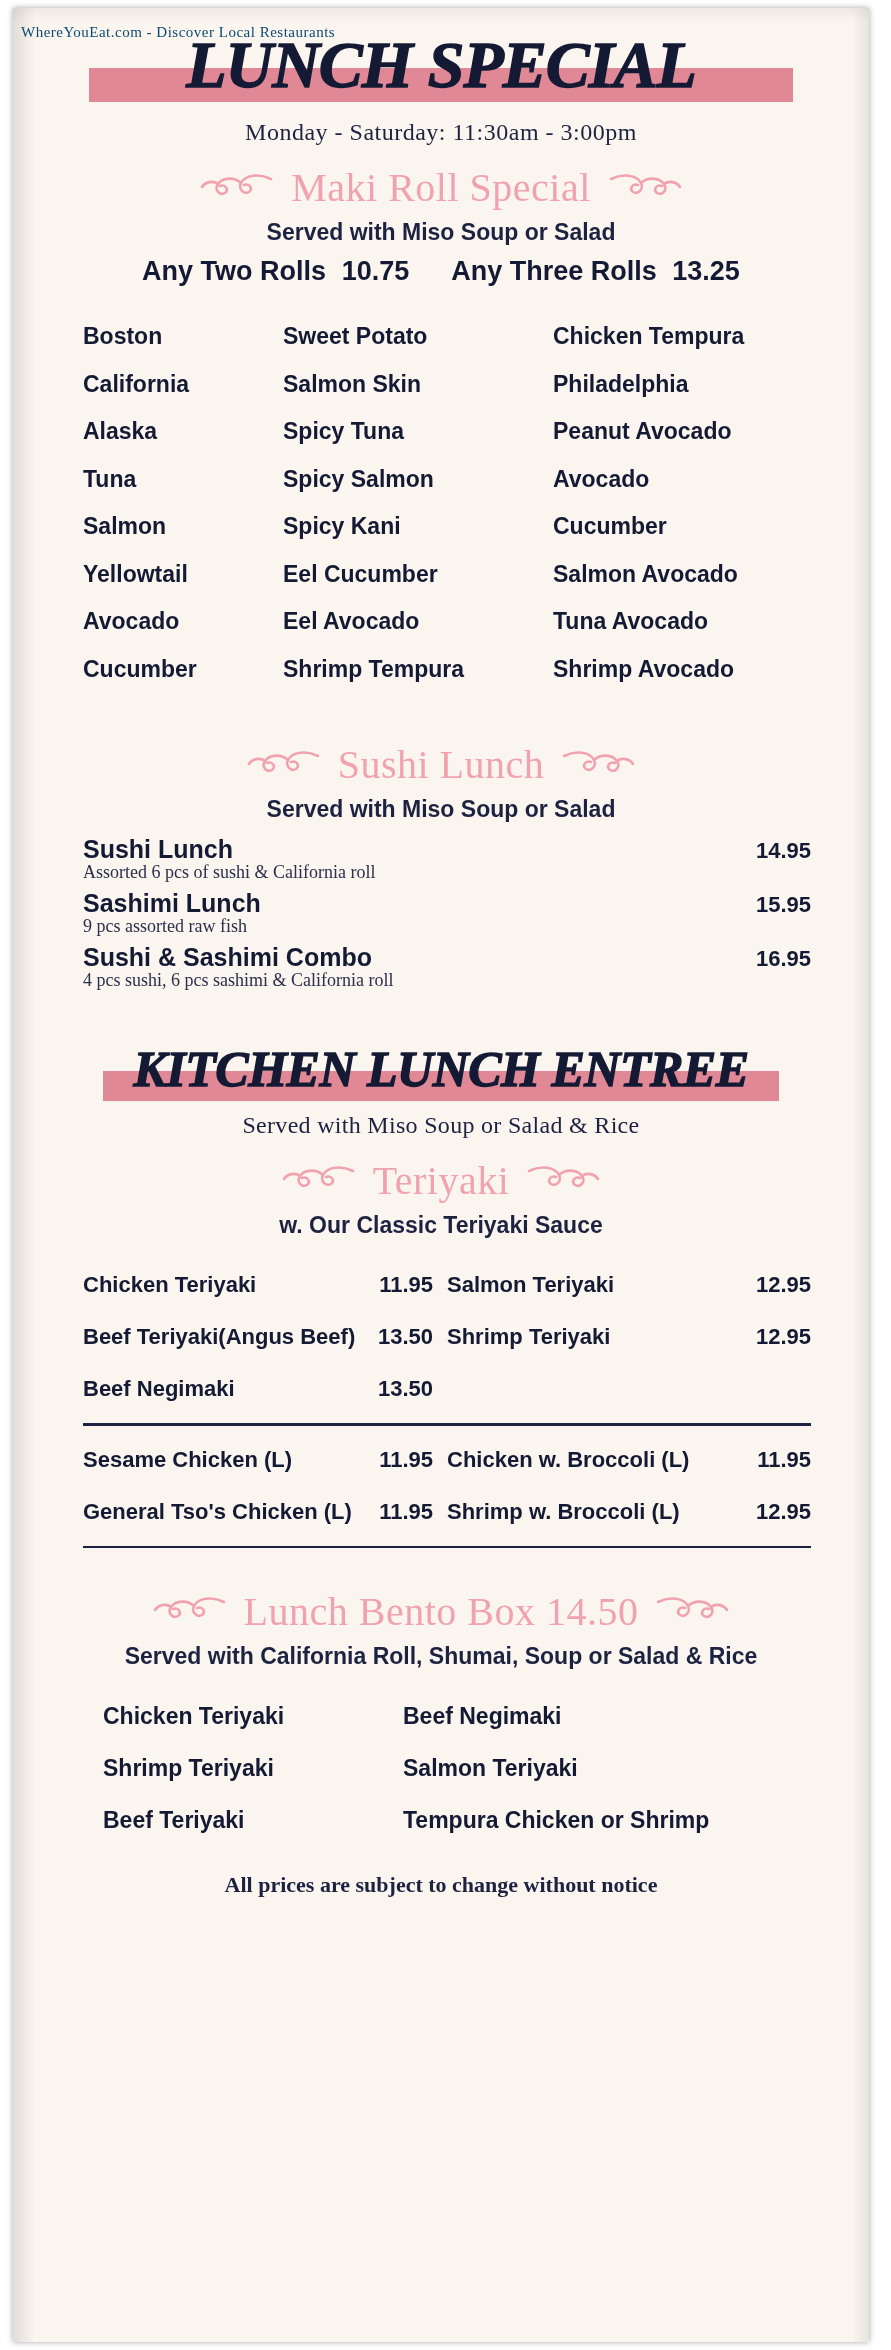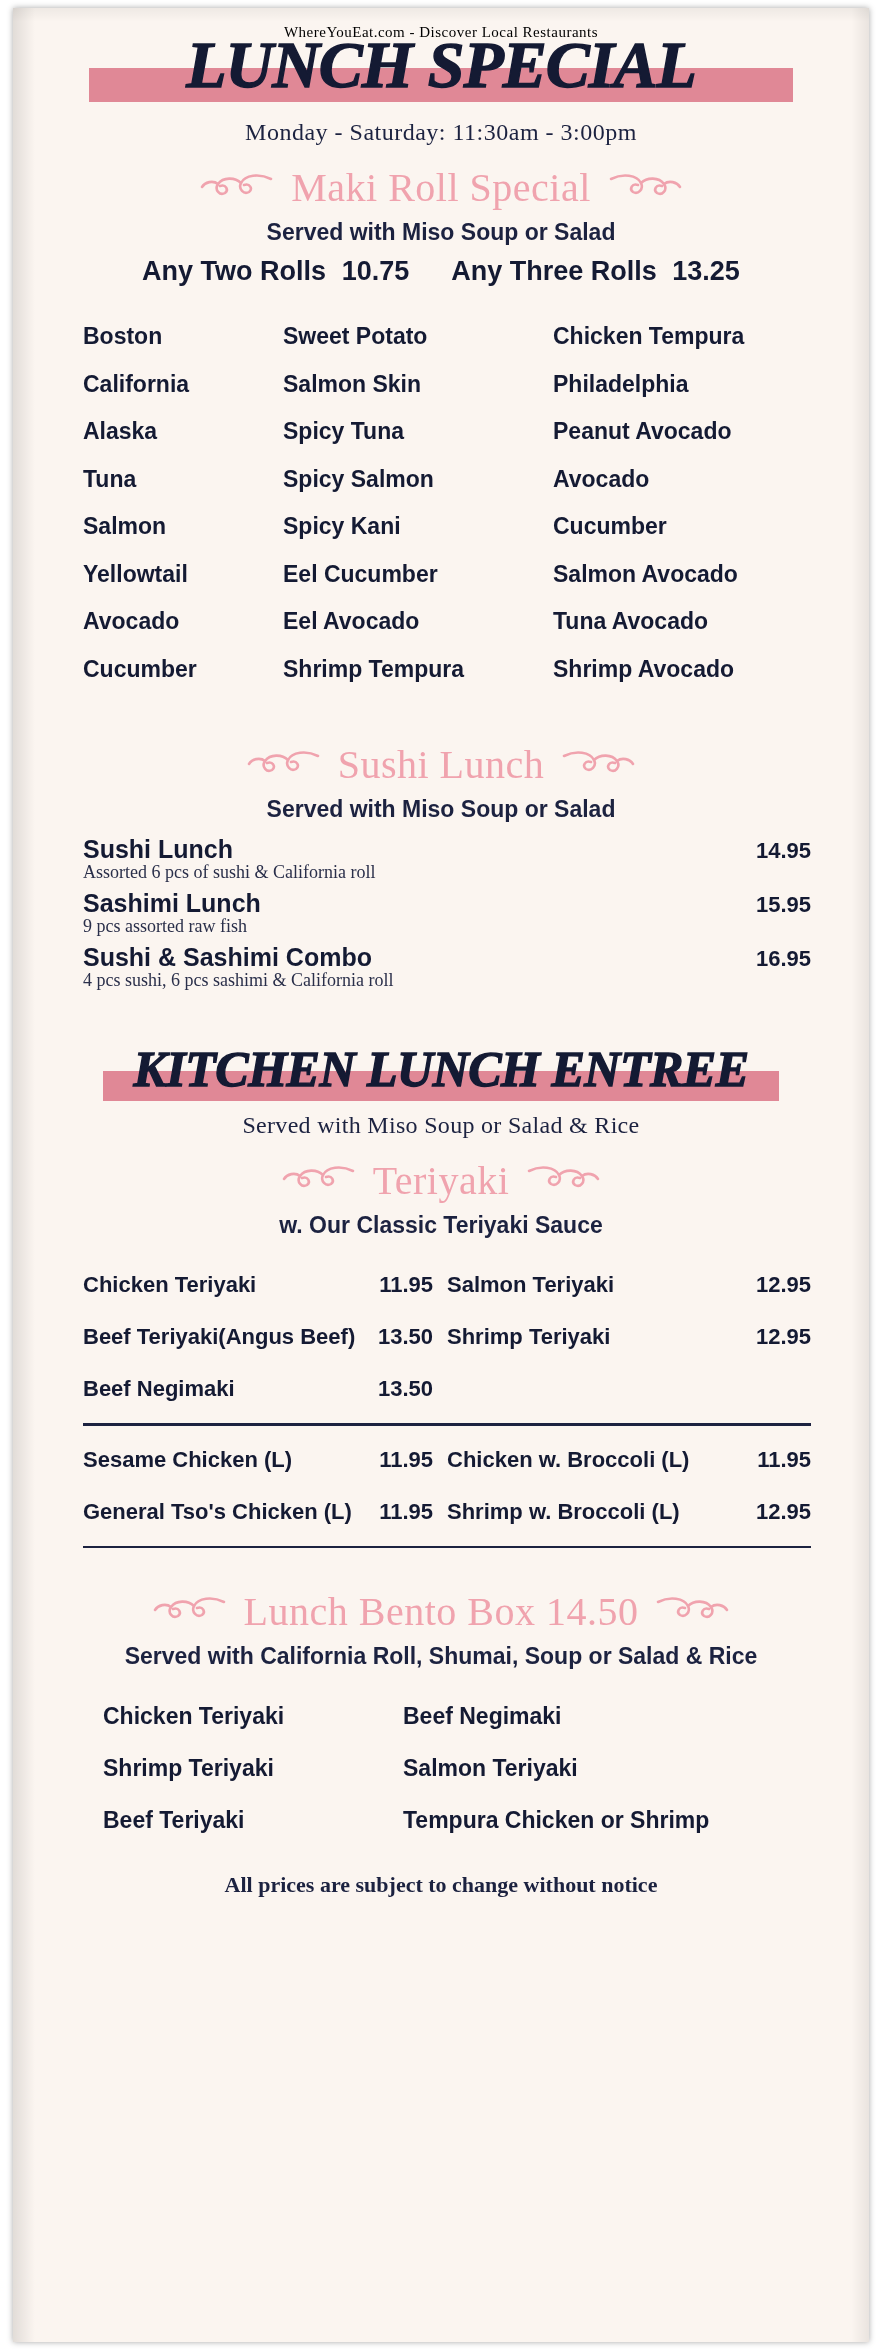--- a/index.html
+++ b/index.html
@@ -43,26 +43,25 @@
   }
   .inner {
     position: relative;
     z-index: 2;
     padding: 0 30px;
   }
 
   .watermark {
     position: absolute;
     top: 16px;
-    left: 0;
+    left: 8px;
     width: 100%;
-    text-align: center;
     font-family: "Liberation Serif", serif;
     font-size: 15px;
-    color: #000000;
+    color: #0c4a6e;
     letter-spacing: 0.5px;
     z-index: 6;
     pointer-events: none;
   }
 
   
   .banner {
     position: relative;
     text-align: center;
     margin: 0;

